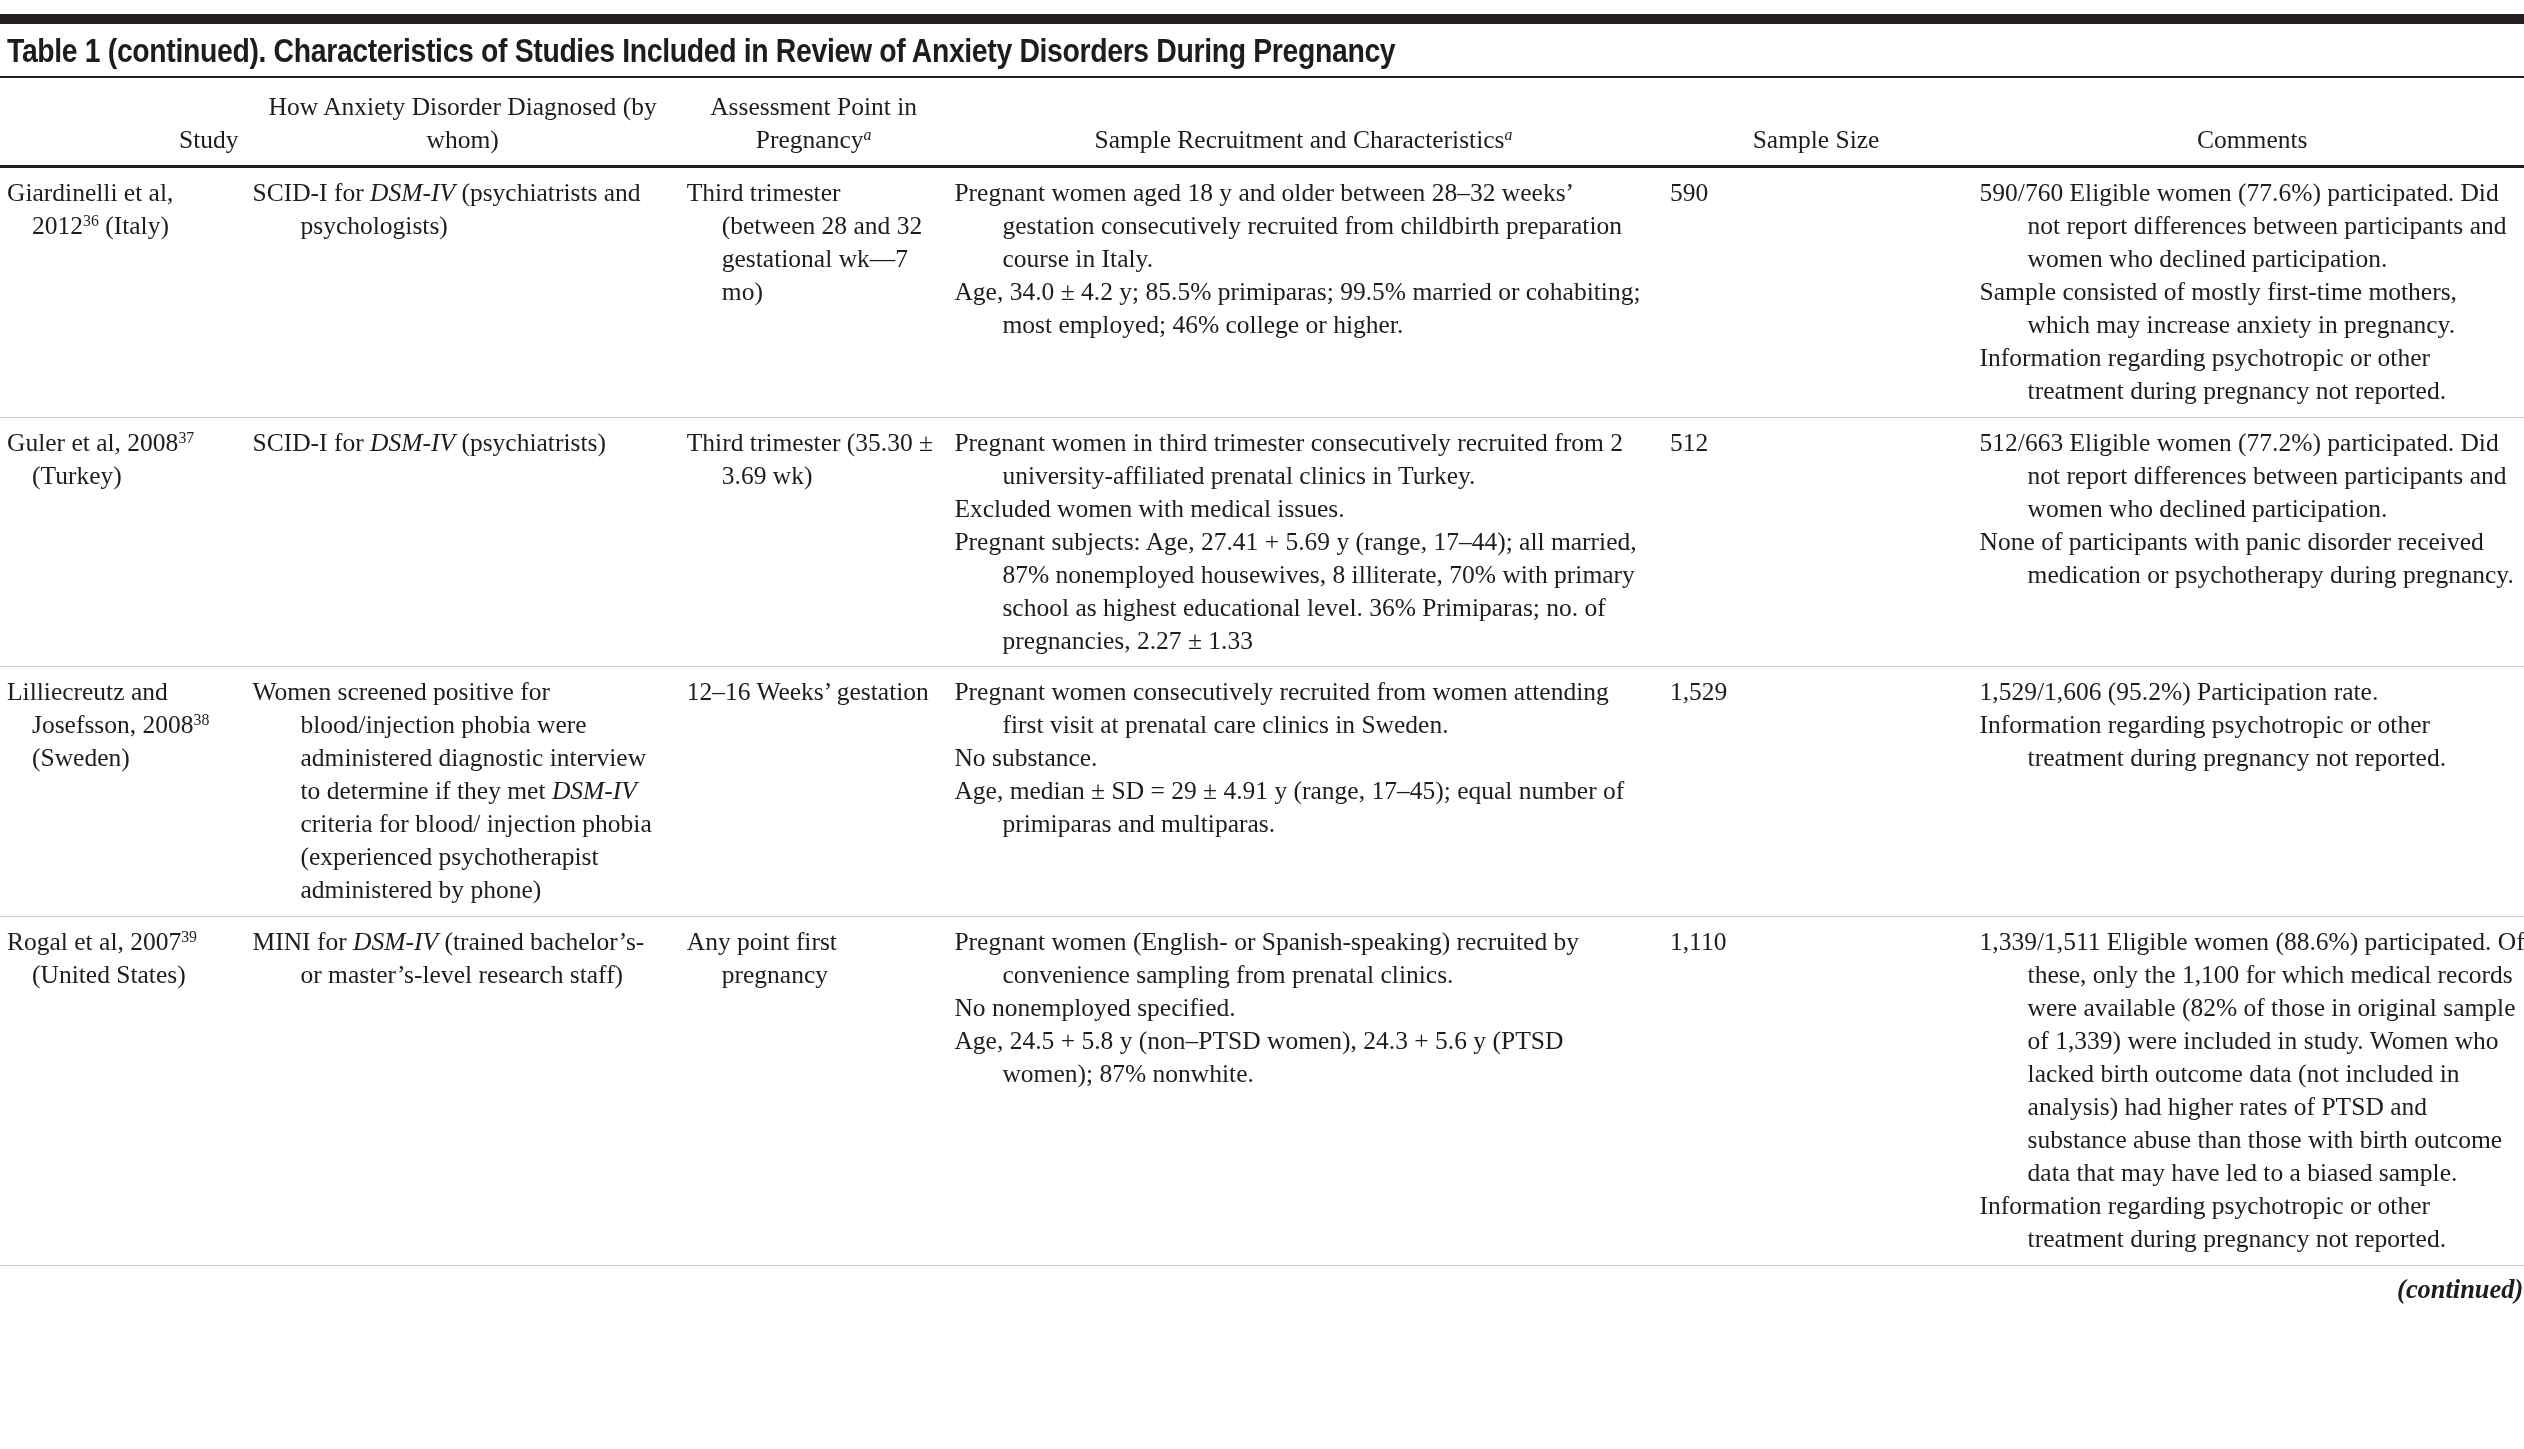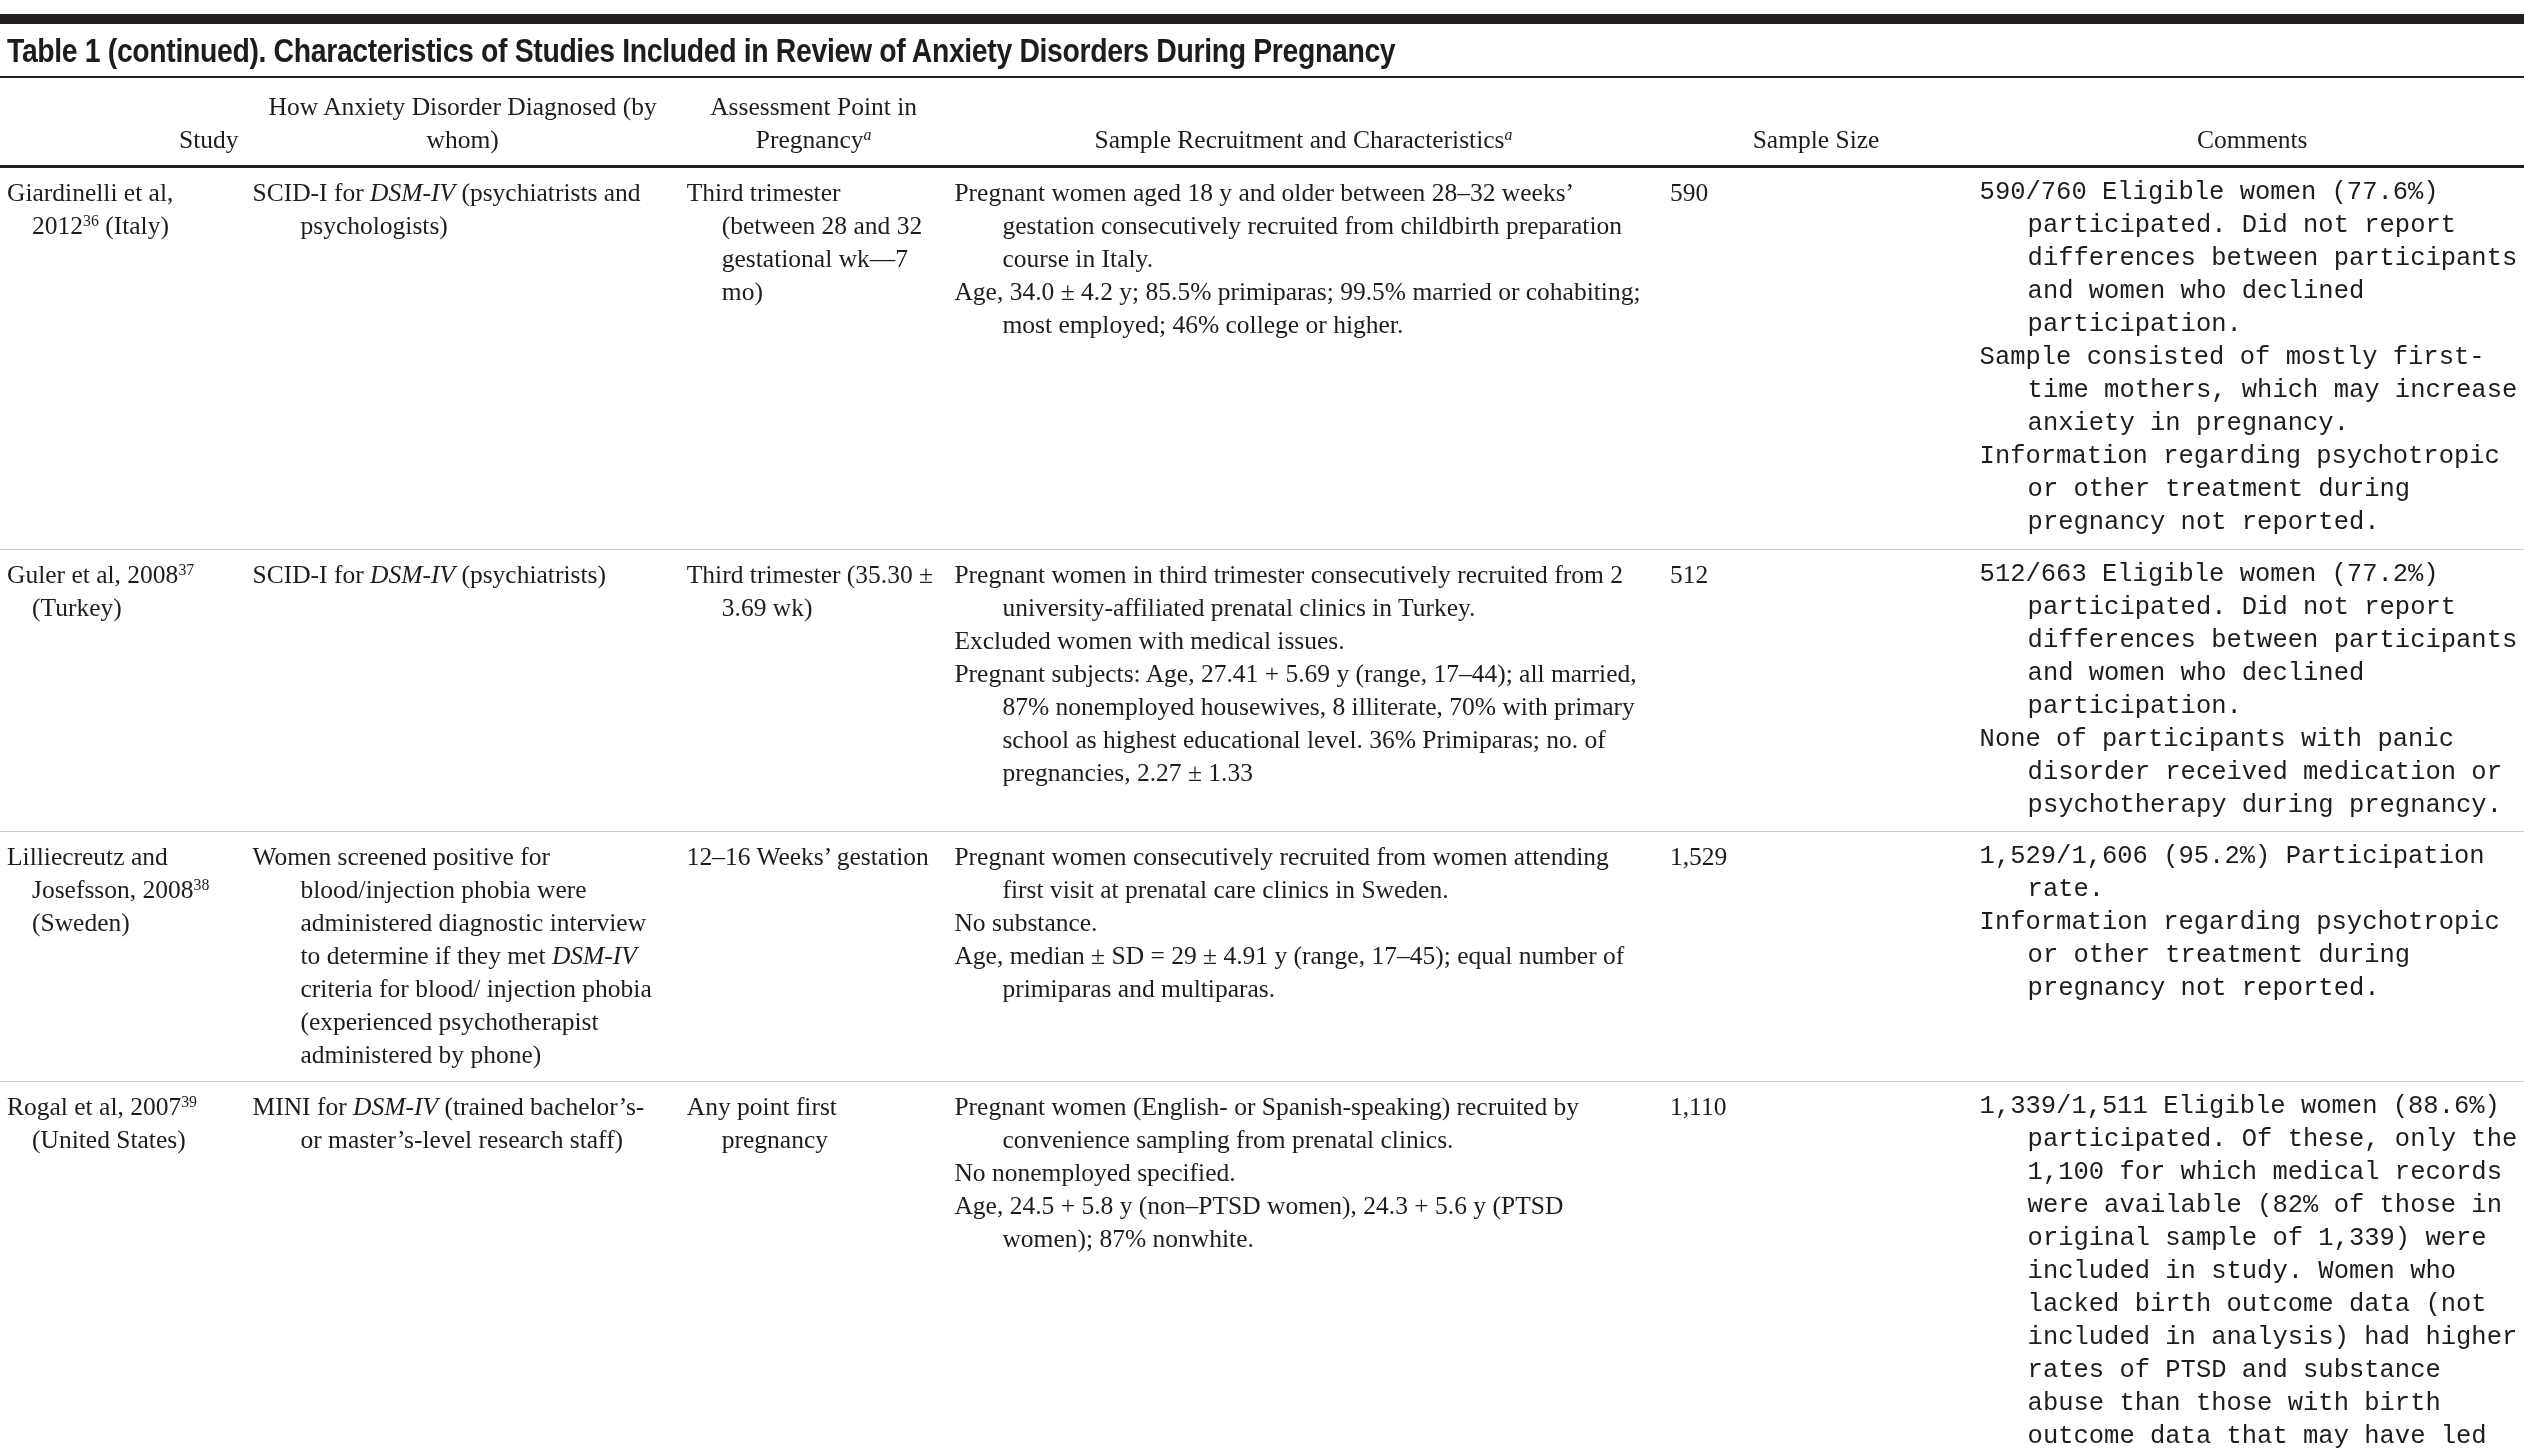--- a/index.html
+++ b/index.html
@@ -51,39 +51,38 @@
   thead th.col-study { text-align: right; padding-left: 7px; }
   thead th.col-comments { padding-right: 0; }
   tbody td {
     vertical-align: top;
     padding: 8px 19.4px 9.7px 0;
     border-bottom: 1.8px solid #c9c9c9;
     line-height: 33px;
   }
   td.col-study   { padding-left: 7px;  padding-right: 12.3px; }
   td.col-size    { padding-left: 3.5px; }
-  td.col-comments{ padding-right: 0; font-family: Liberation Mono, monospace; }
+  td.col-comments{ padding-right: 0; }
   p { margin: 0; }
   .hang p        { padding-left: 48px; text-indent: -48px; }
   .hang-sm p     { padding-left: 25px; text-indent: -25px; }
   .hang-md p     { padding-left: 35px; text-indent: -35px; }
   sup {
     font-size: 0.62em;
     vertical-align: baseline;
     position: relative;
     top: -0.5em;
     line-height: 0;
   }
   .footer-note {
     text-align: right;
     font-weight: bold;
     font-style: italic;
     font-size: 26.4px;
     padding: 8px 1.8px 0 0;
-    text-decoration: underline;
   }
 </style>
 </head>
 <body>
 
 <div class="page">
 
   <div class="top-bar"></div>
 
   <div class="table-title">Table 1 (continued). Characteristics of Studies Included in Review of Anxiety Disorders During Pregnancy</div>

